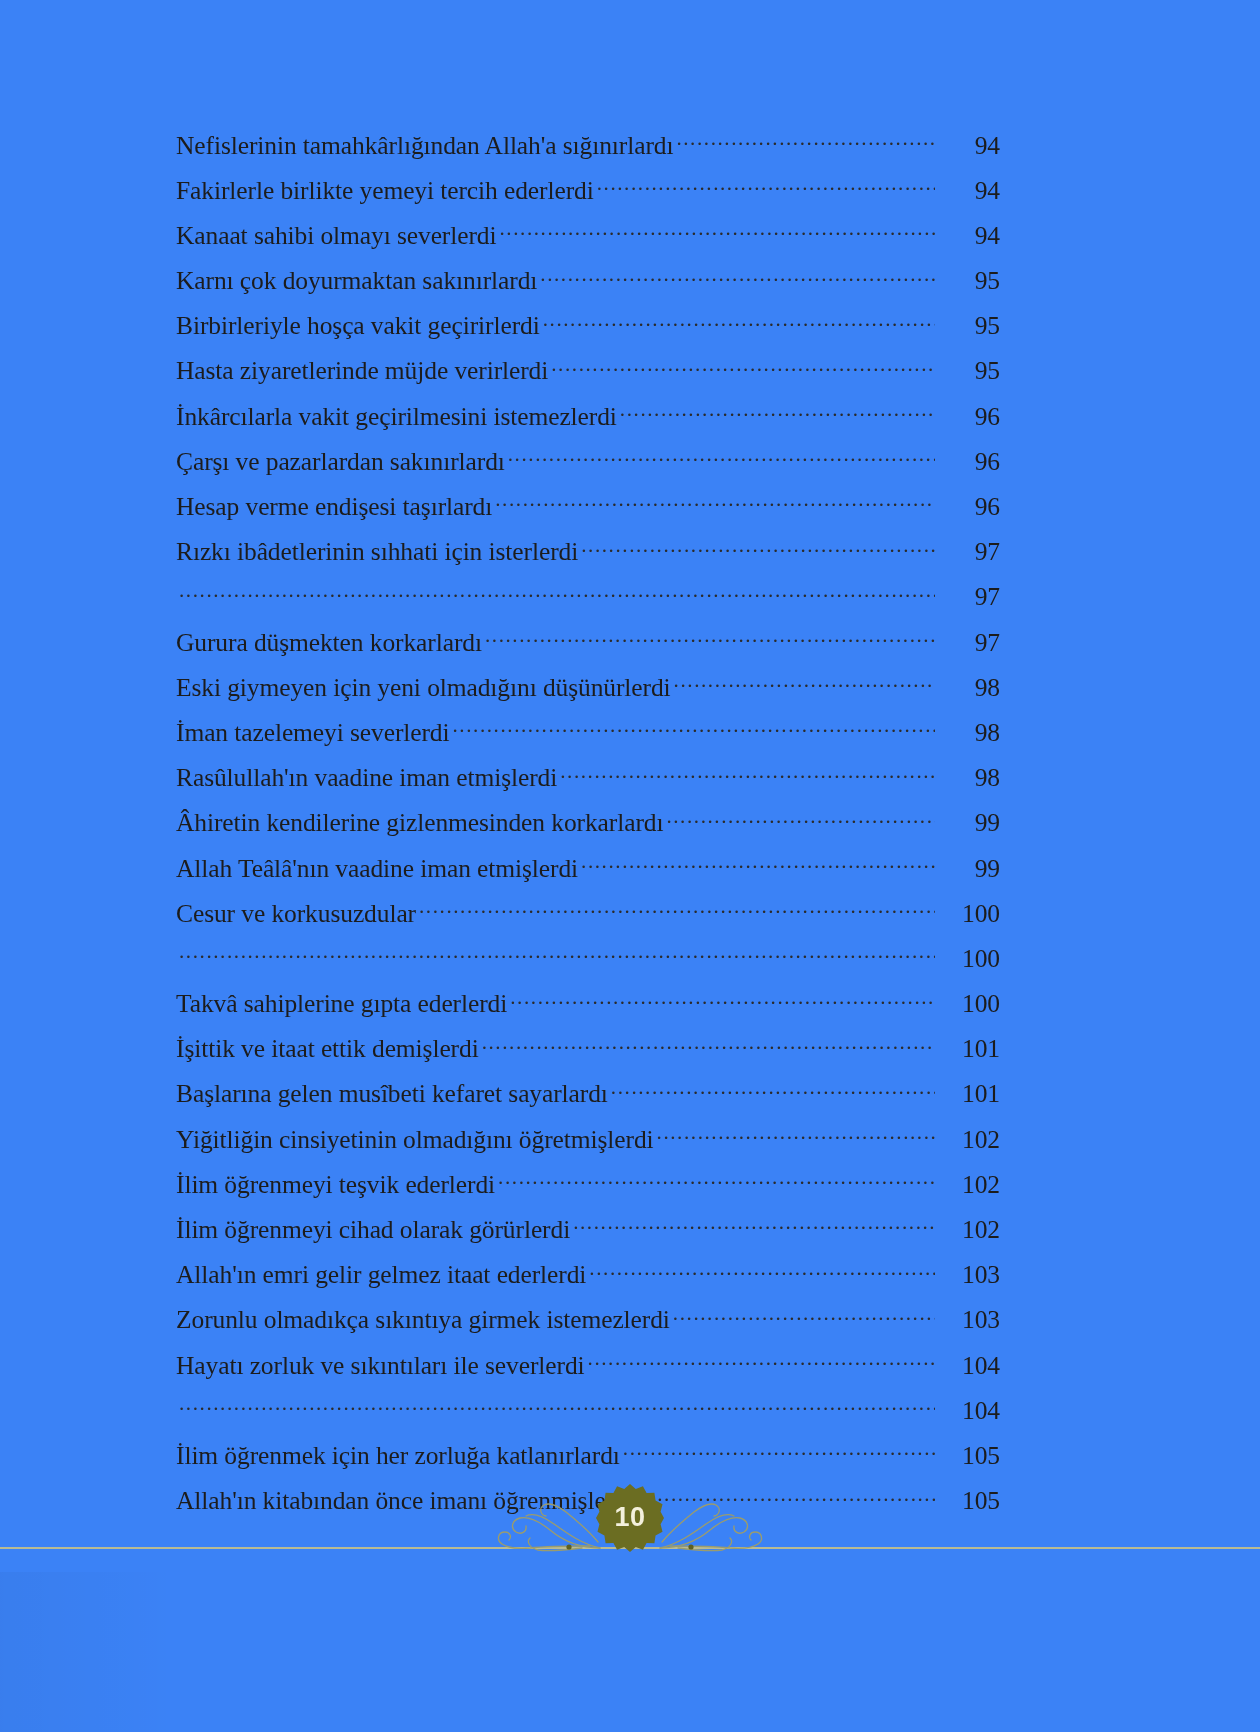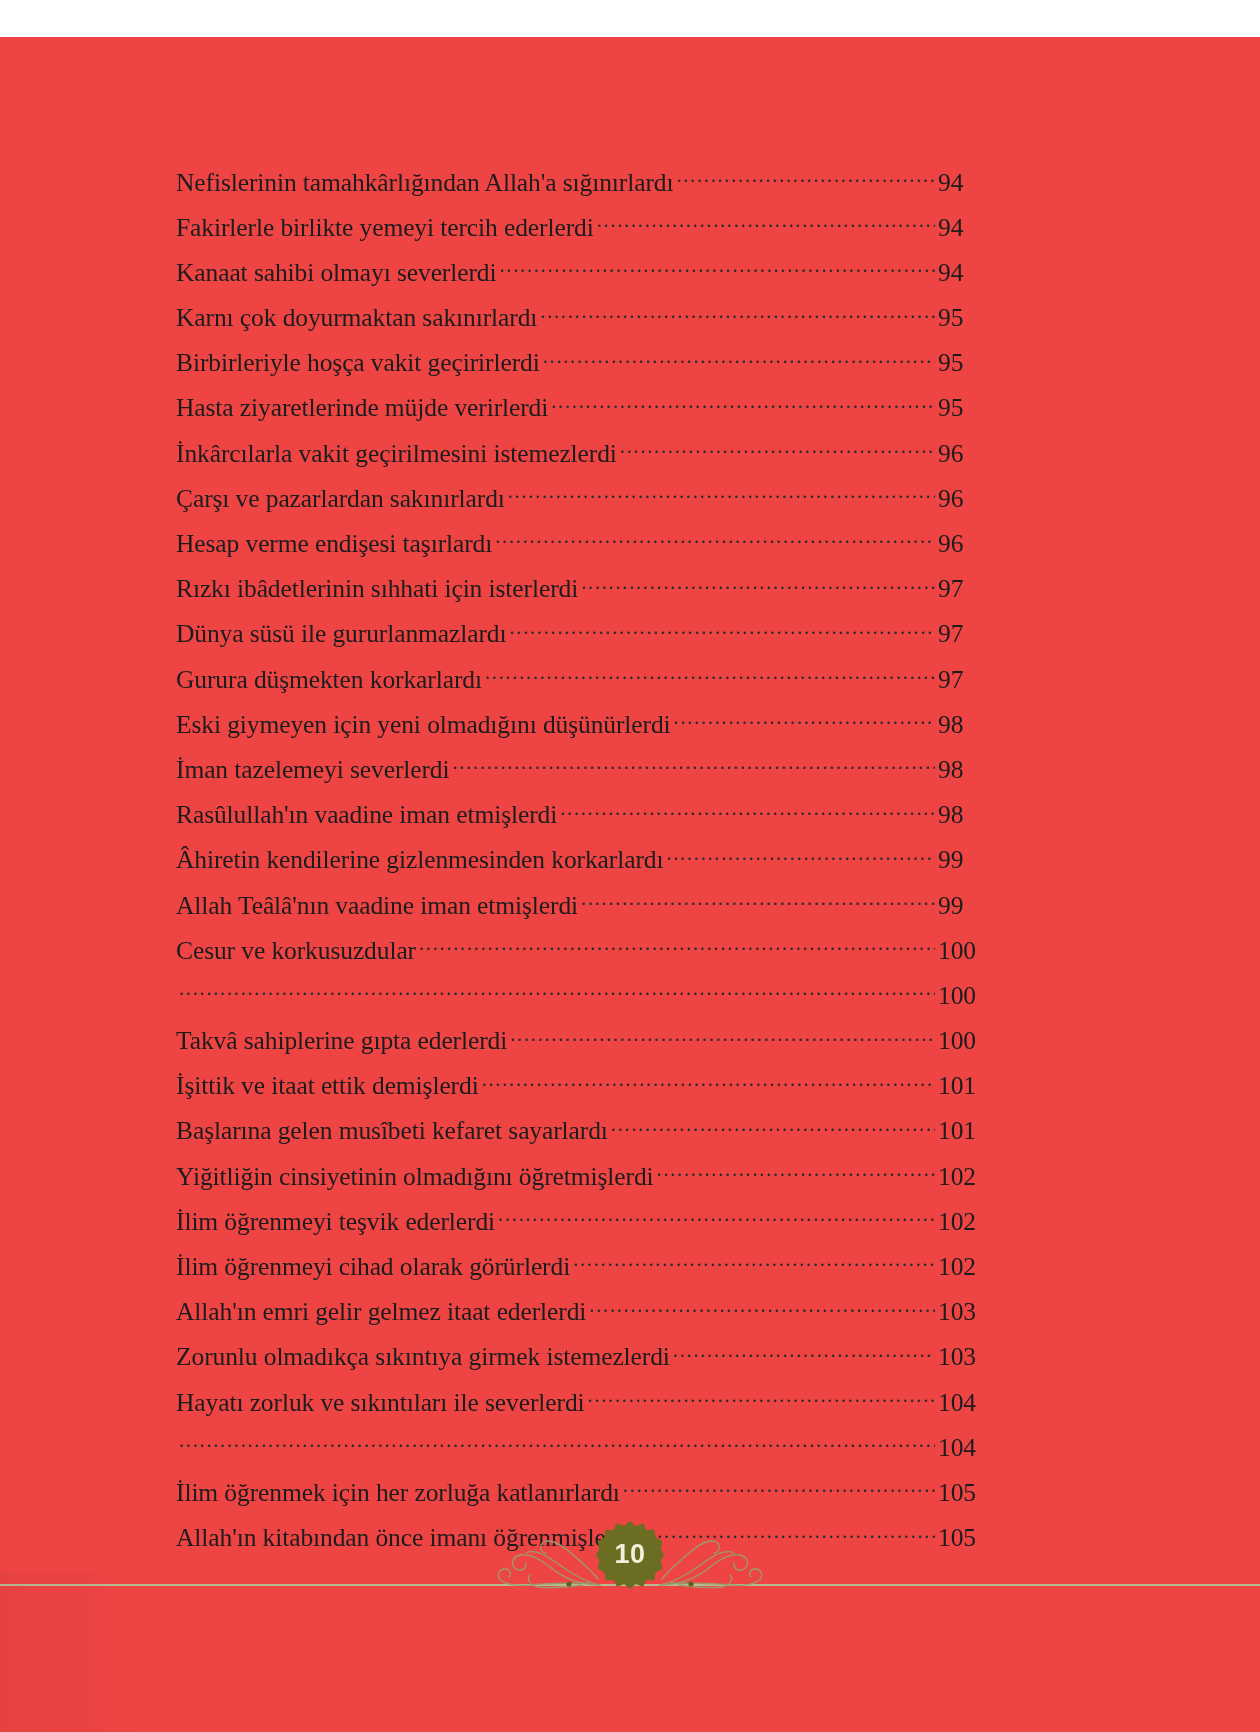--- a/index.html
+++ b/index.html
@@ -13,22 +13,21 @@
     height: 1732px;
     position: relative;
     font-family: "Liberation Serif", "DejaVu Serif", serif;
     overflow: hidden;
   }
 
   
   #page {
     position: absolute;
     inset: 0;
-    background: #ef4444;
-    margin-top: 37px;
+    background: #3b82f6;
   }
 
   
   #toc {
     position: absolute;
     left: 176px;
     top: 128px;
     width: 824px;
   }
 
@@ -62,20 +61,21 @@
     left: 0;
     bottom: 0.12em;
     font-size: 21px;
     letter-spacing: 1.6px;
     color: #2b2b2b;
     white-space: nowrap;
   }
 
   .toc-page {
     flex: 0 0 62px;
+    text-align: right;
     font-size: 25.5px;
     color: #1c1c1c;
   }
 
   
   #folio-area {
     position: absolute;
     left: 0;
     right: 0;
     top: 1478px;
@@ -189,21 +189,20 @@
         <span class="toc-title">Hesap verme endişesi taşırlardı</span>
         <span class="toc-dots"></span>
         <span class="toc-page">96</span>
       </div>
       <div class="toc-row">
         <span class="toc-title">Rızkı ibâdetlerinin sıhhati için isterlerdi</span>
         <span class="toc-dots"></span>
         <span class="toc-page">97</span>
       </div>
       <div class="toc-row">
-        <span class="toc-title">Dünya süsü ile gururlanmazlardı</span>
         <span class="toc-dots"></span>
         <span class="toc-page">97</span>
       </div>
       <div class="toc-row">
         <span class="toc-title">Gurura düşmekten korkarlardı</span>
         <span class="toc-dots"></span>
         <span class="toc-page">97</span>
       </div>
       <div class="toc-row">
         <span class="toc-title">Eski giymeyen için yeni olmadığını düşünürlerdi</span>

